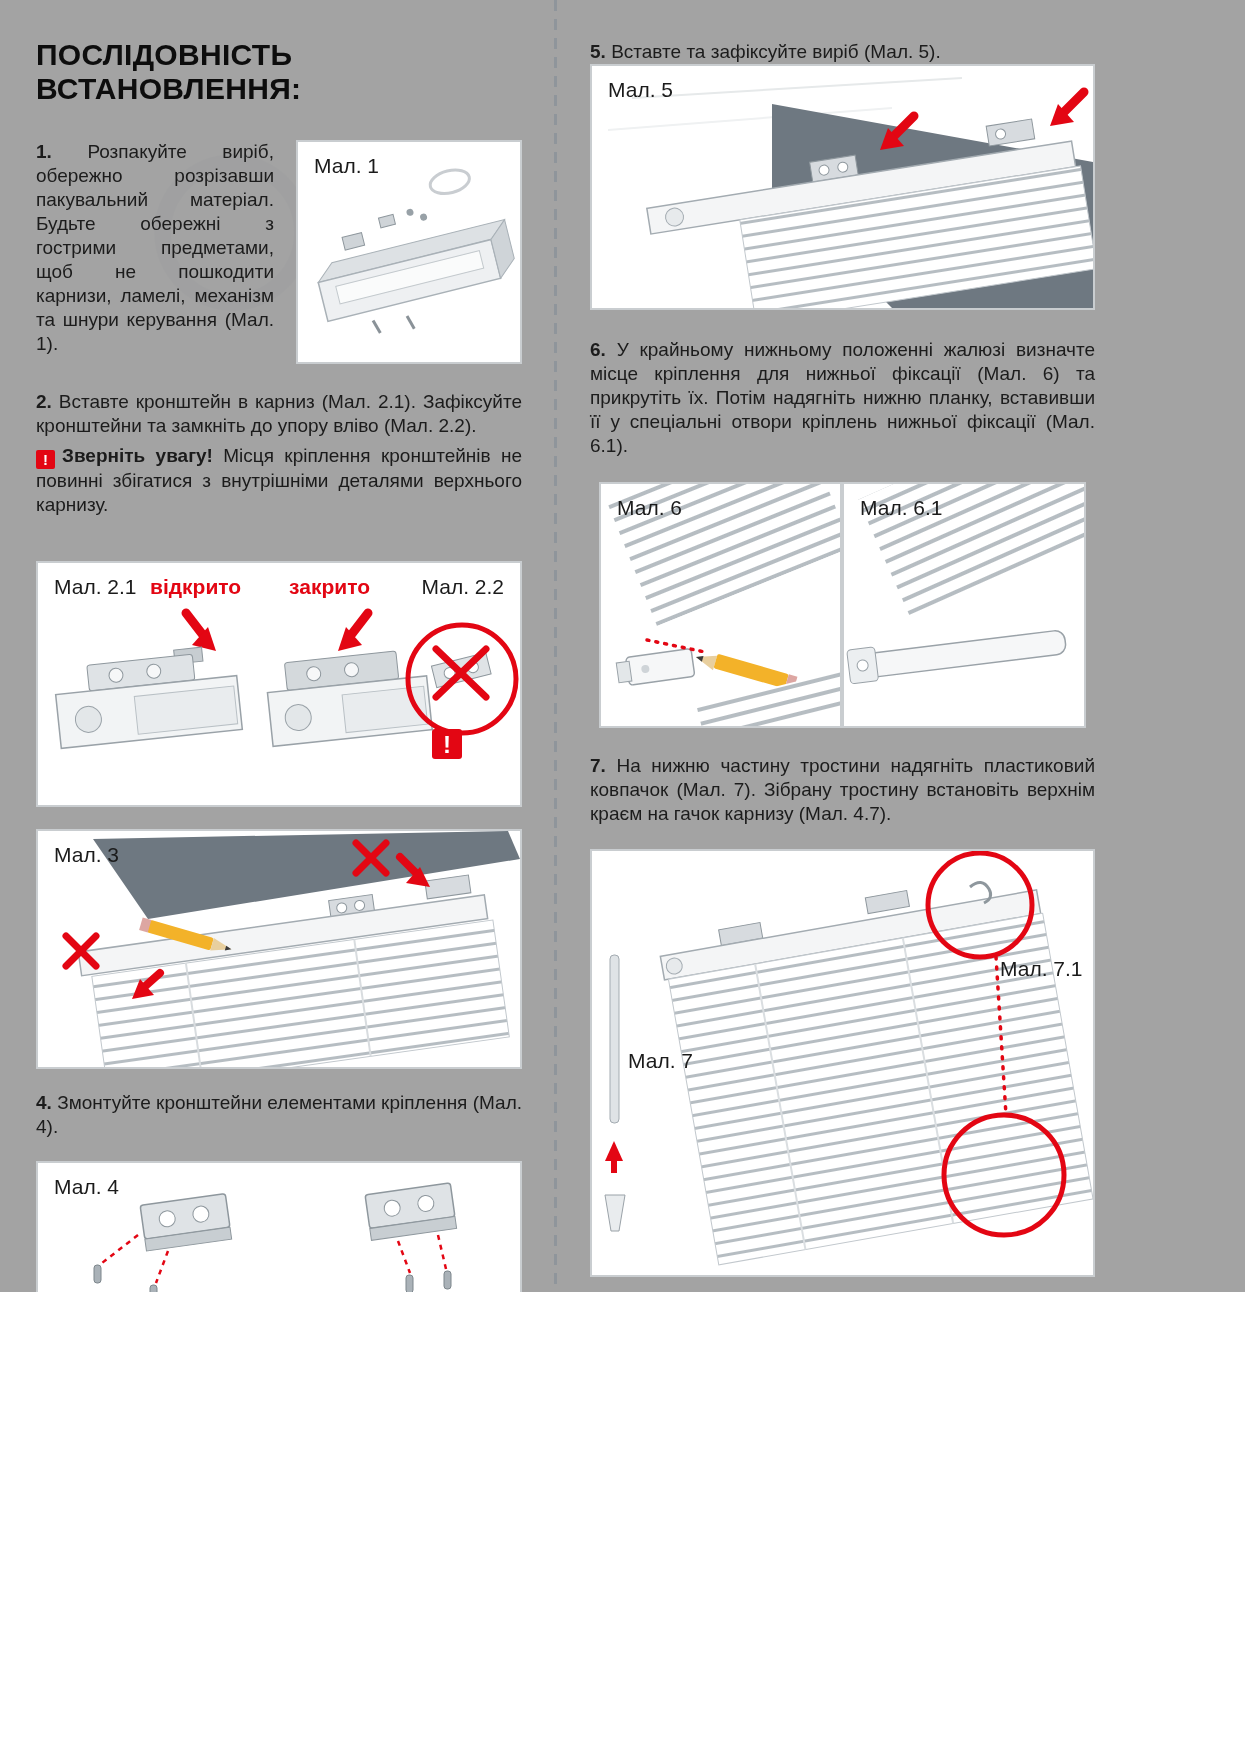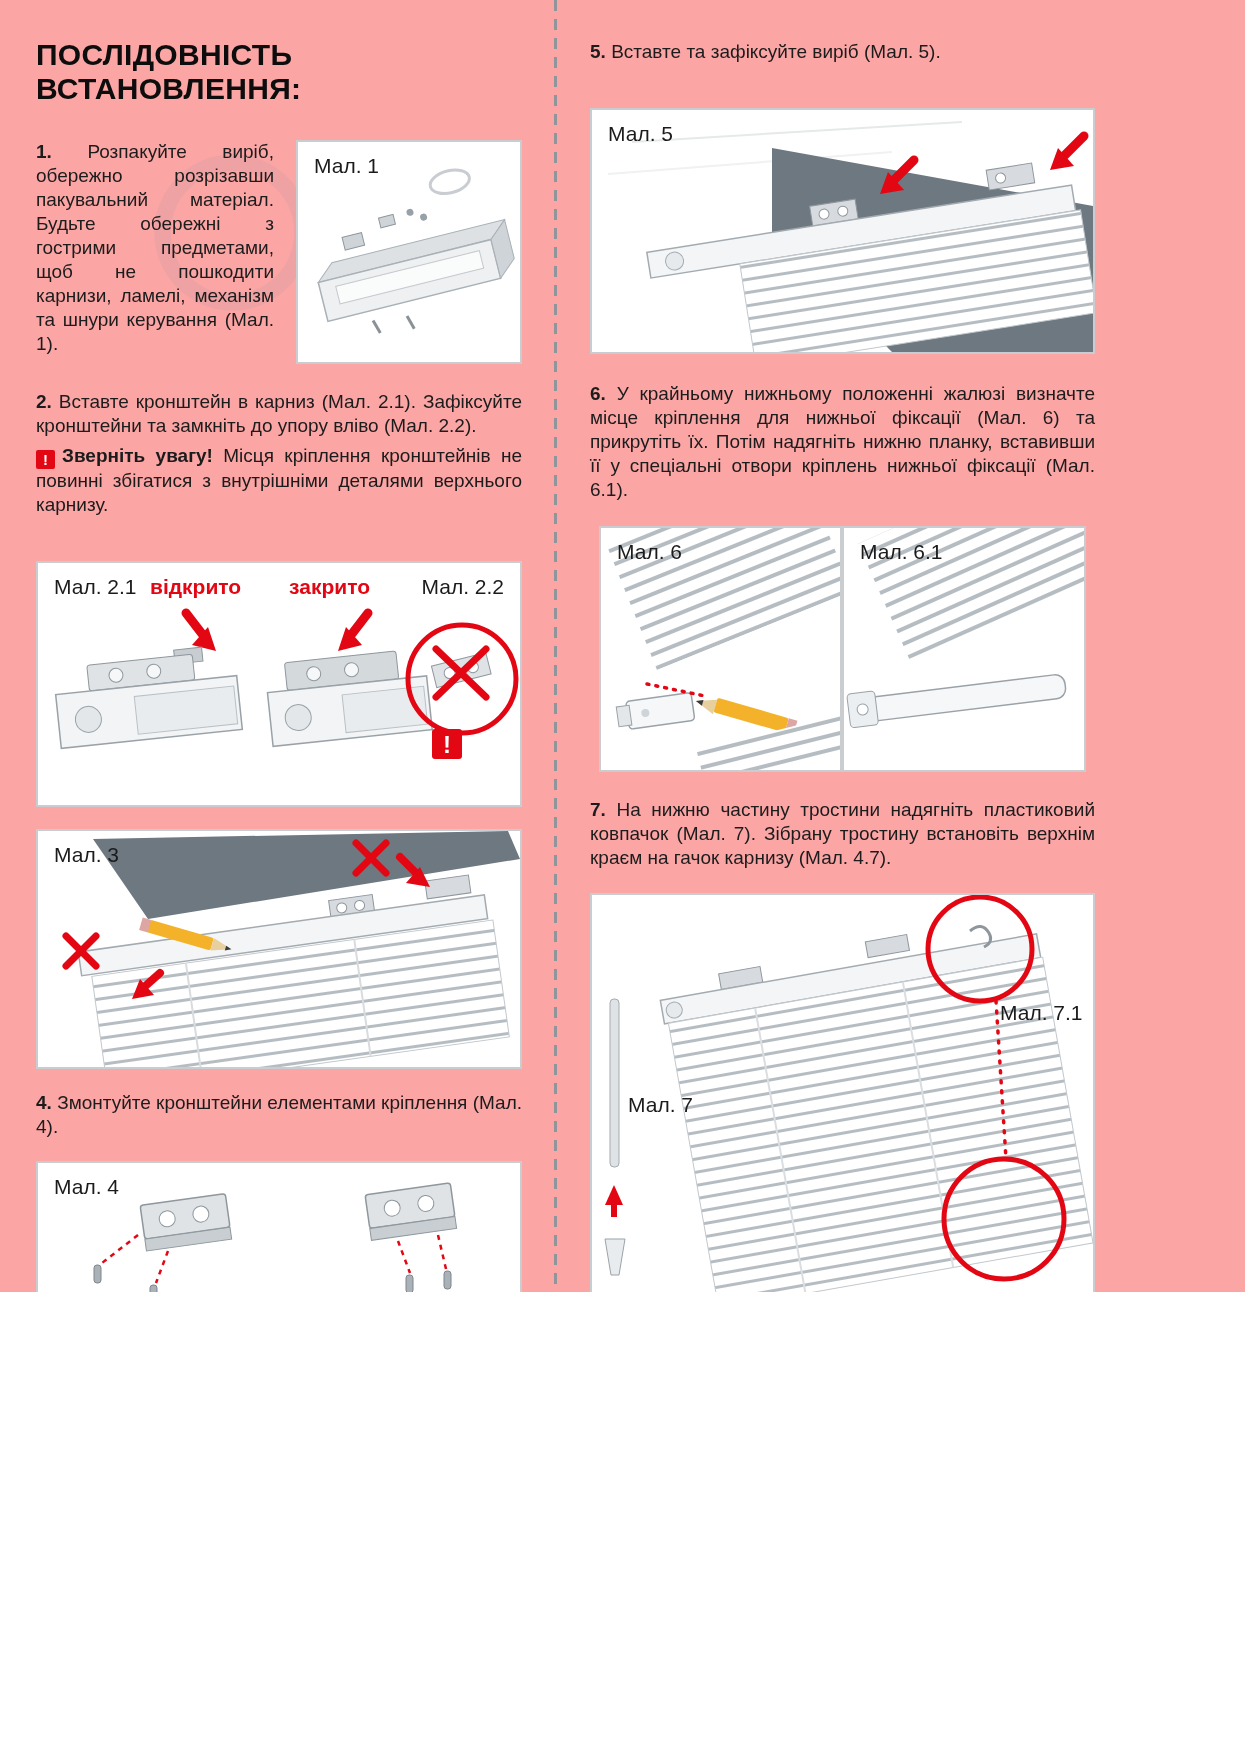--- a/index.html
+++ b/index.html
@@ -1,17 +1,17 @@
 <!DOCTYPE html>
 <html><head>
 <meta charset="utf-8">
 <style>
   *{margin:0;padding:0;box-sizing:border-box}
   html,body{background:#ffffff}
-  .page{position:relative;width:1245px;height:1292px;background:#fca5a5;
+  .page{position:relative;width:1245px;height:1292px;background:#a3a3a3;
         font-family:"Liberation Sans",sans-serif;color:#1b1b1b;overflow:hidden}
   .divider{position:absolute;left:554px;top:0;width:3px;height:1760px;
            background:repeating-linear-gradient(to bottom,#8f959b 0 11px,transparent 11px 19px)}
   .col{position:absolute;top:0}
   .col-left{left:36px;width:486px}
   .col-right{left:590px;width:505px}
   .title{margin-top:38px;font-size:30px;font-weight:bold;letter-spacing:.3px;color:#0d0d0d}
   .step{font-size:19px;line-height:1.26;text-align:justify;color:#1c1c1c}
   .num{font-weight:bold}
   .step1-row{display:flex;gap:22px;margin-top:34px;align-items:flex-start}
@@ -204,21 +204,21 @@
           <rect x="-4" y="16" width="30" height="24" rx="5" fill="#f4c515" stroke="#8a6d00" stroke-width="1.5" transform="rotate(14)"></rect>
         </g>
       </svg>
     </div>
   </div>
 
   <div class="col col-right">
 
     <p class="step" style="margin-top:40px"><span class="num">5.</span> <span>Вставте та зафіксуйте виріб (Мал. 5).</span></p>
 
-    <div class="figure" style="width:505px;height:246px;margin-top:44px">
+    <div class="figure" style="width:505px;height:246px;">
       <div class="fig-label">Мал. 5</div>
       <svg width="501" height="242" viewBox="0 0 501 242">
         <defs>
           <pattern id="p5" width="12" height="13" patternUnits="userSpaceOnUse">
             <rect width="12" height="10" fill="#ffffff"></rect>
               <rect y="10" width="12" height="3" fill="#b6bdc2"></rect>
           </pattern>
         </defs>
         <line x1="40" y1="32" x2="370" y2="12" stroke="#e6e9ea" stroke-width="2"></line>
         <line x1="16" y1="64" x2="300" y2="42" stroke="#eff1f2" stroke-width="2"></line>

